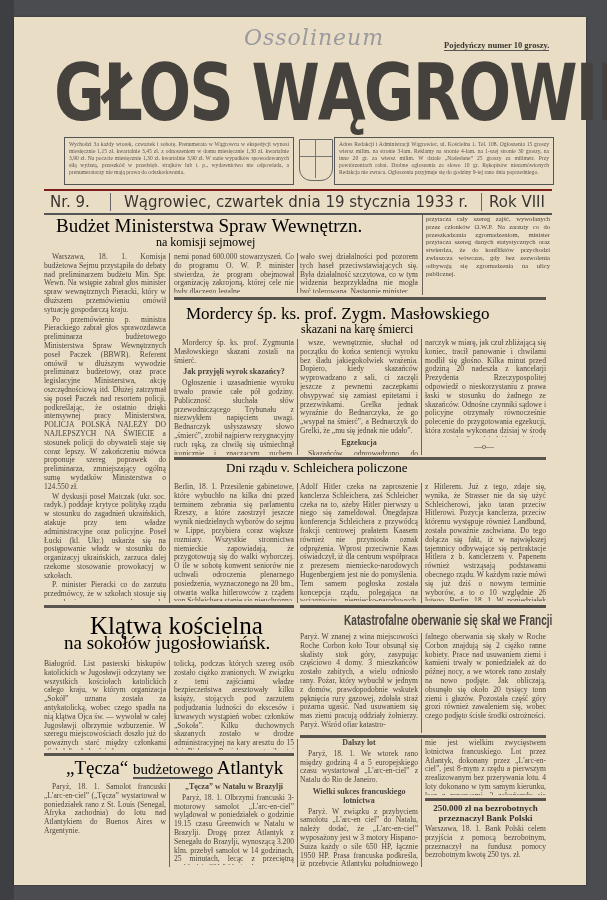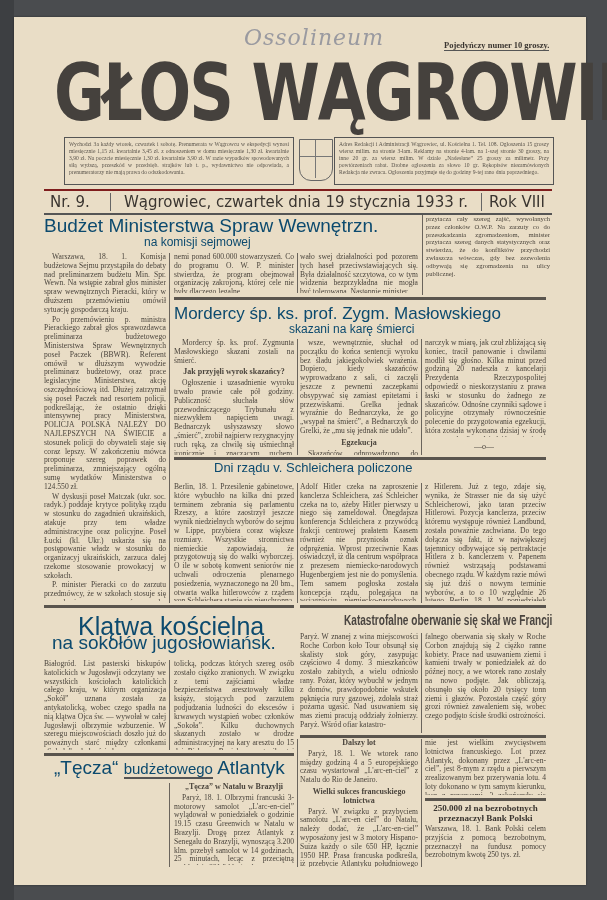--- a/index.html
+++ b/index.html
@@ -13,21 +13,21 @@
   .infobox { border:1px solid #555; font-size:5.6px; line-height:7px; padding:3px 4px; color:#5a544c; text-align:justify; }
   .box-left { left:50px; top:120px; width:220px; height:40px; }
   .box-right { left:320px; top:120px; width:210px; height:40px; }
   .crest { left:285px; top:122px; width:32px; height:40px; border:1px solid #666; border-radius:0 0 12px 12px; }
   .crest:before { content:""; position:absolute; left:15px; top:0; width:1px; height:38px; background:#777; }
   .crest:after { content:""; position:absolute; left:0; top:16px; width:32px; height:1px; background:#777; }
   .dateline { left:30px; top:172px; width:508px; height:22px; border-top:2px solid #7f1d1d; border-bottom:2px solid #555; font-family:"DejaVu Sans", sans-serif; font-size:15px; display:flex; align-items:center; }
   .dateline .nr { width:60px; padding-left:6px; border-right:1px solid #666; }
   .dateline .dt { flex:1; text-align:center; border-right:1px solid #666; }
   .dateline .rok { width:70px; text-align:center; }
-  .hsans { font-family:Liberation Sans, sans-serif; color:#0c4a6e; white-space:nowrap; }
+  .hsans { font-family:Liberation Serif, serif; color:#000000; white-space:nowrap;margin-left:12px; }
   .col { font-size:7.6px; line-height:8.8px; text-align:justify; color:#4a443c; overflow:hidden; }
   .col p { margin:0 0 1px 0; text-indent:8px; }
   .sub { font-weight:bold; text-align:center; font-size:8px; margin:3px 0 2px; }
   .vrule { position:absolute; width:1px; background:#6a645c; }
   .hrule { position:absolute; height:3px; background:#5a554e; }
   .ornament { text-align:center; font-size:8px; }
   .condensed { font-family:"Liberation Sans", sans-serif; font-weight:bold; transform:scaleX(.72); transform-origin:left; white-space:nowrap; }
 </style>
 </head>
 <body>
@@ -113,20 +113,21 @@
   <div class="hrule" style="left:286px;top:718px;width:246px;"></div>
 
   <div class="hrule" style="left:30px;top:736px;width:250px;"></div>
 
   <div class="abs hsans" style="left:40px;top:740px;font-size:19px;">
     <span>„Tęcza“</span>
     <span style="font-size:15px;border-bottom:2px solid #555;">budżetowego</span>
     <span>Atlantyk</span>
   </div>
   <div class="abs col" style="left:30px;top:766px;width:122px;height:82px;">
+    <p>Paryż, 18. 1. Samolot francuski „L'arc-en-ciel” („Tęcza” wystartował w poniedziałek rano z St. Louis (Senegal, Afryka zachodnia) do lotu nad Atlantykiem do Buenos Aires w Argentynie.</p>
   </div>
   <div class="vrule" style="left:155px;top:766px;height:84px;"></div>
   <div class="abs col" style="left:160px;top:766px;width:120px;height:82px;">
     <div class="sub" style="margin-top:0;text-align:center;">„Tęcza” w Natalu w Brazylji</div>
     <p>Paryż, 18. 1. Olbrzymi francuski 3-motorowy samolot „L'arc-en-ciel” wylądował w poniedziałek o godzinie 19.15 czasu Greenwich w Natalu w Brazylji. Drogę przez Atlantyk z Senegalu do Brazylji, wynoszącą 3.200 klm. przebył samolot w 14 godzinach, 25 minutach, lecąc z przeciętną szybkością 221.3 klm/godz.</p>
   </div>
   <div class="vrule" style="left:283px;top:722px;height:128px;"></div>
   <div class="abs col" style="left:286px;top:722px;width:118px;height:128px;">
     <div class="sub" style="margin-top:0;">Dalszy lot</div>
     <p>Paryż, 18. 1. We wtorek rano między godziną 4 a 5 europejskiego czasu wystartował „L'arc-en-ciel” z Natalu do Rio de Janeiro.</p>

